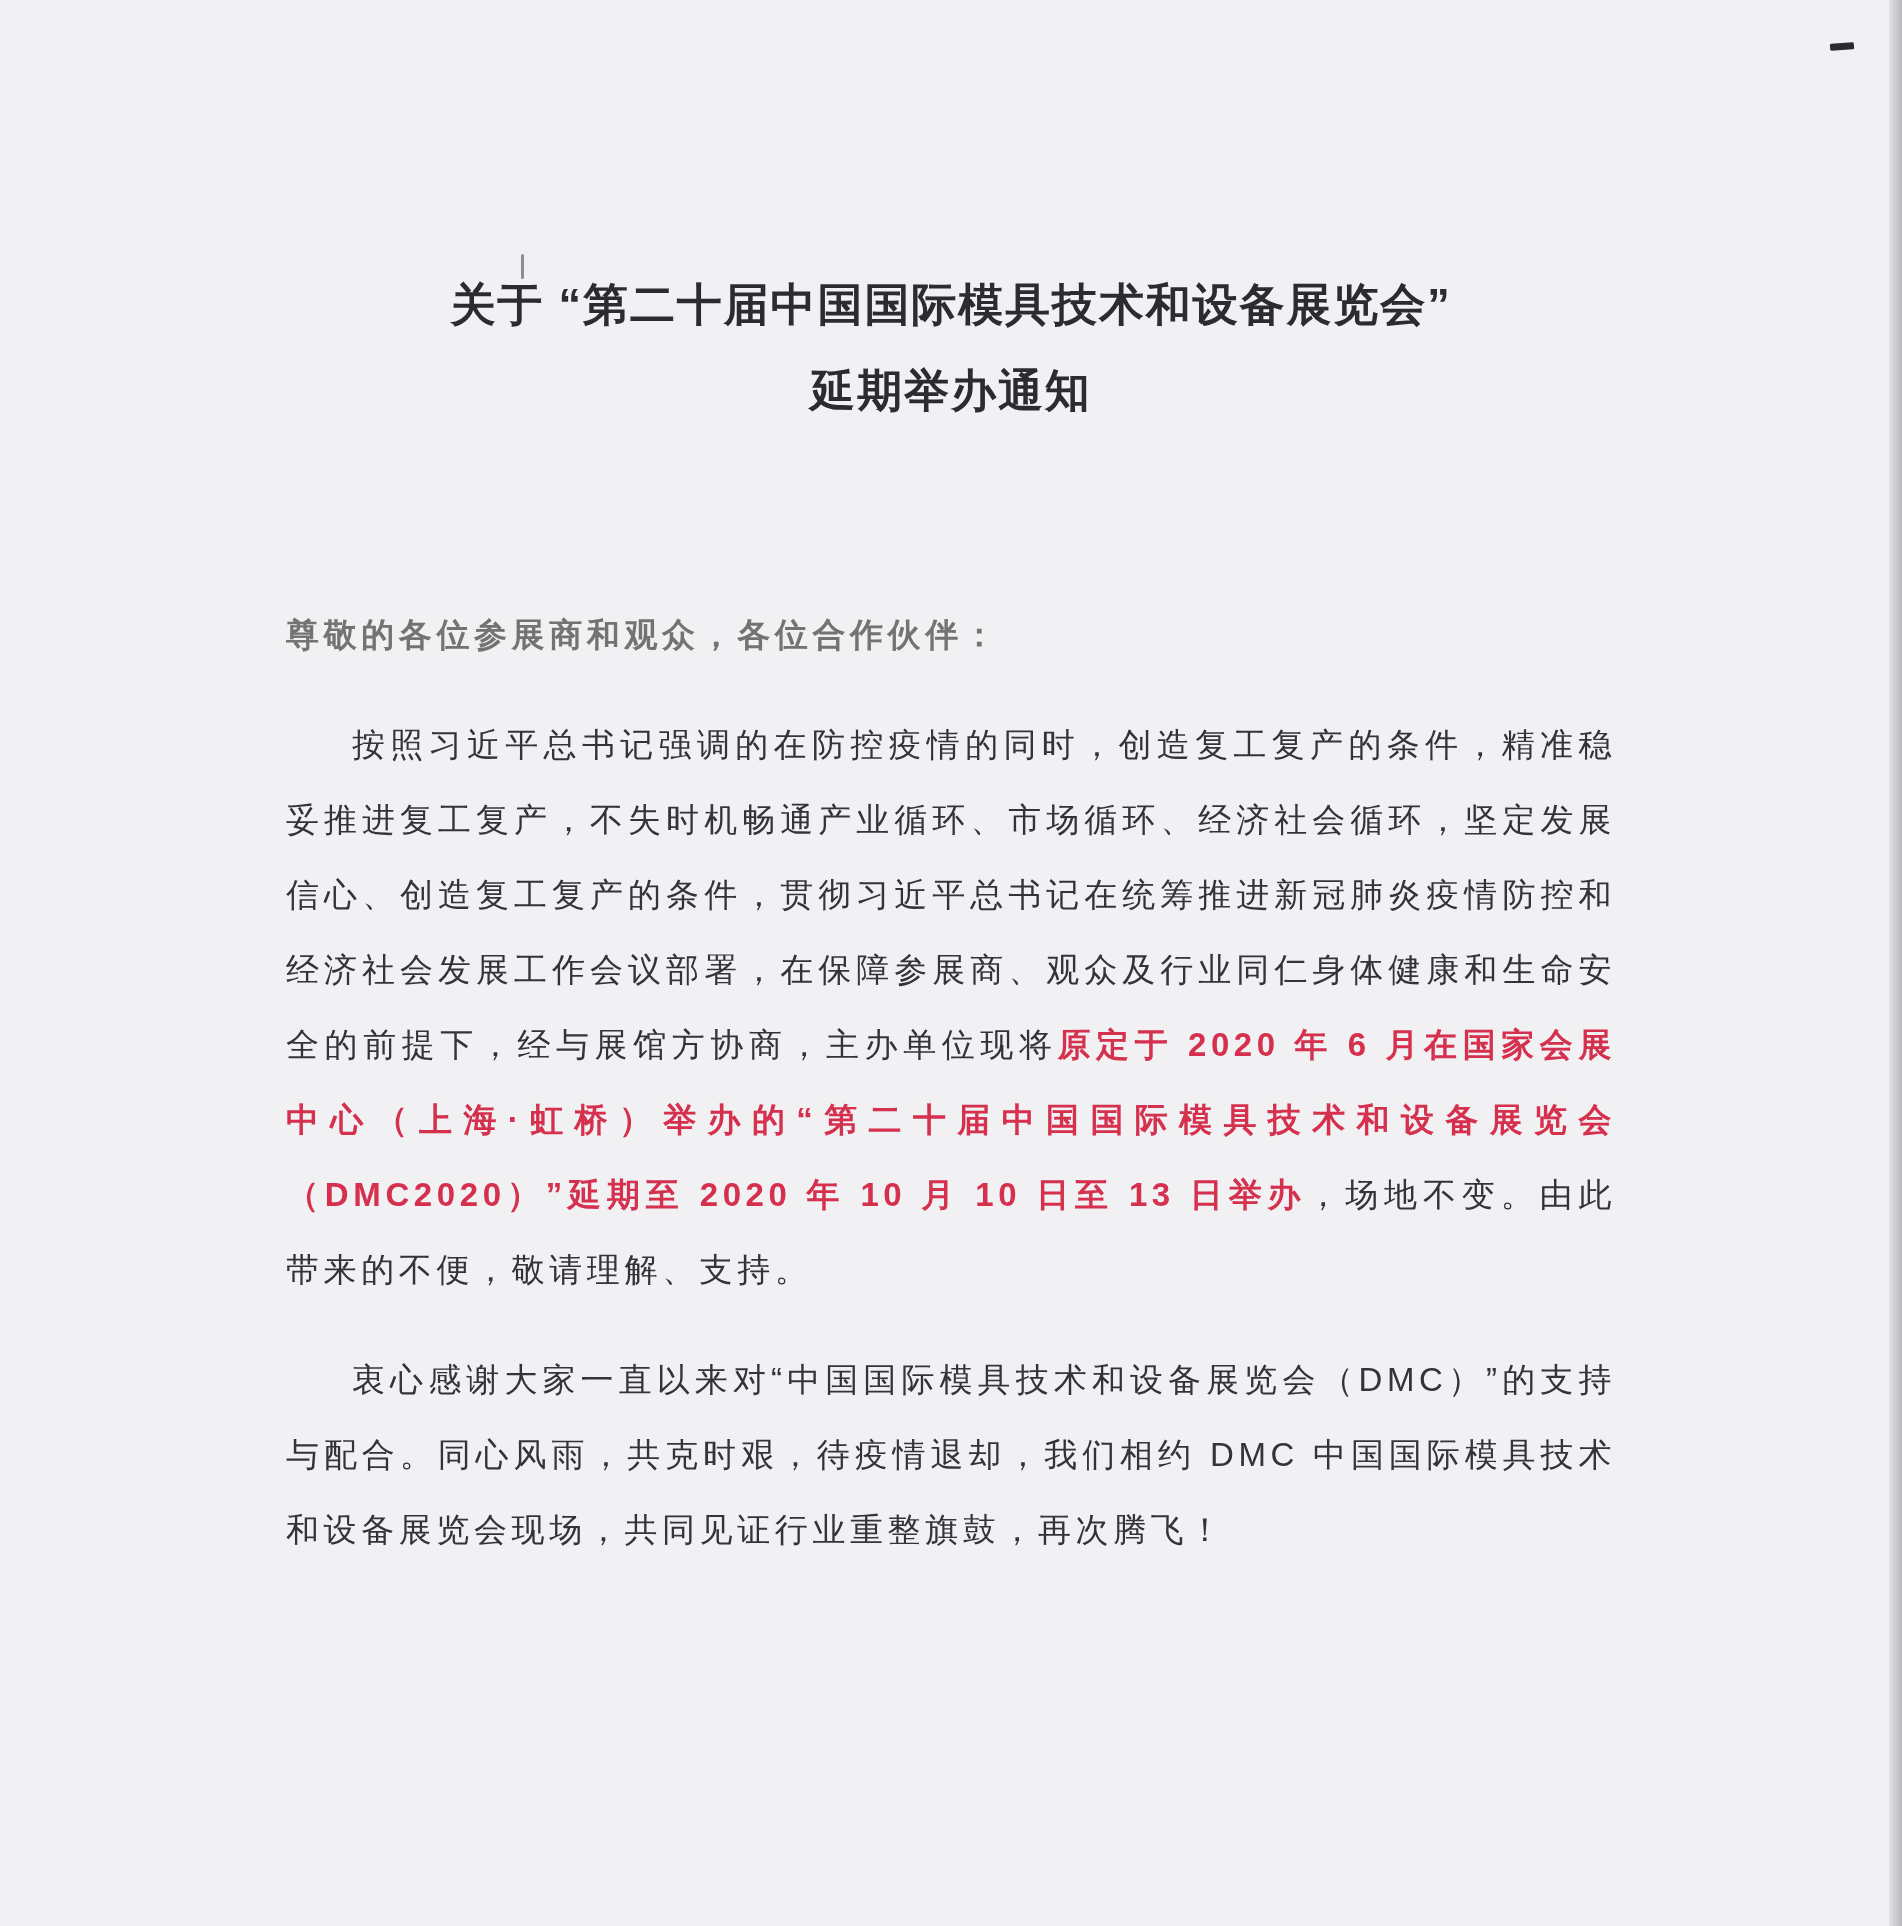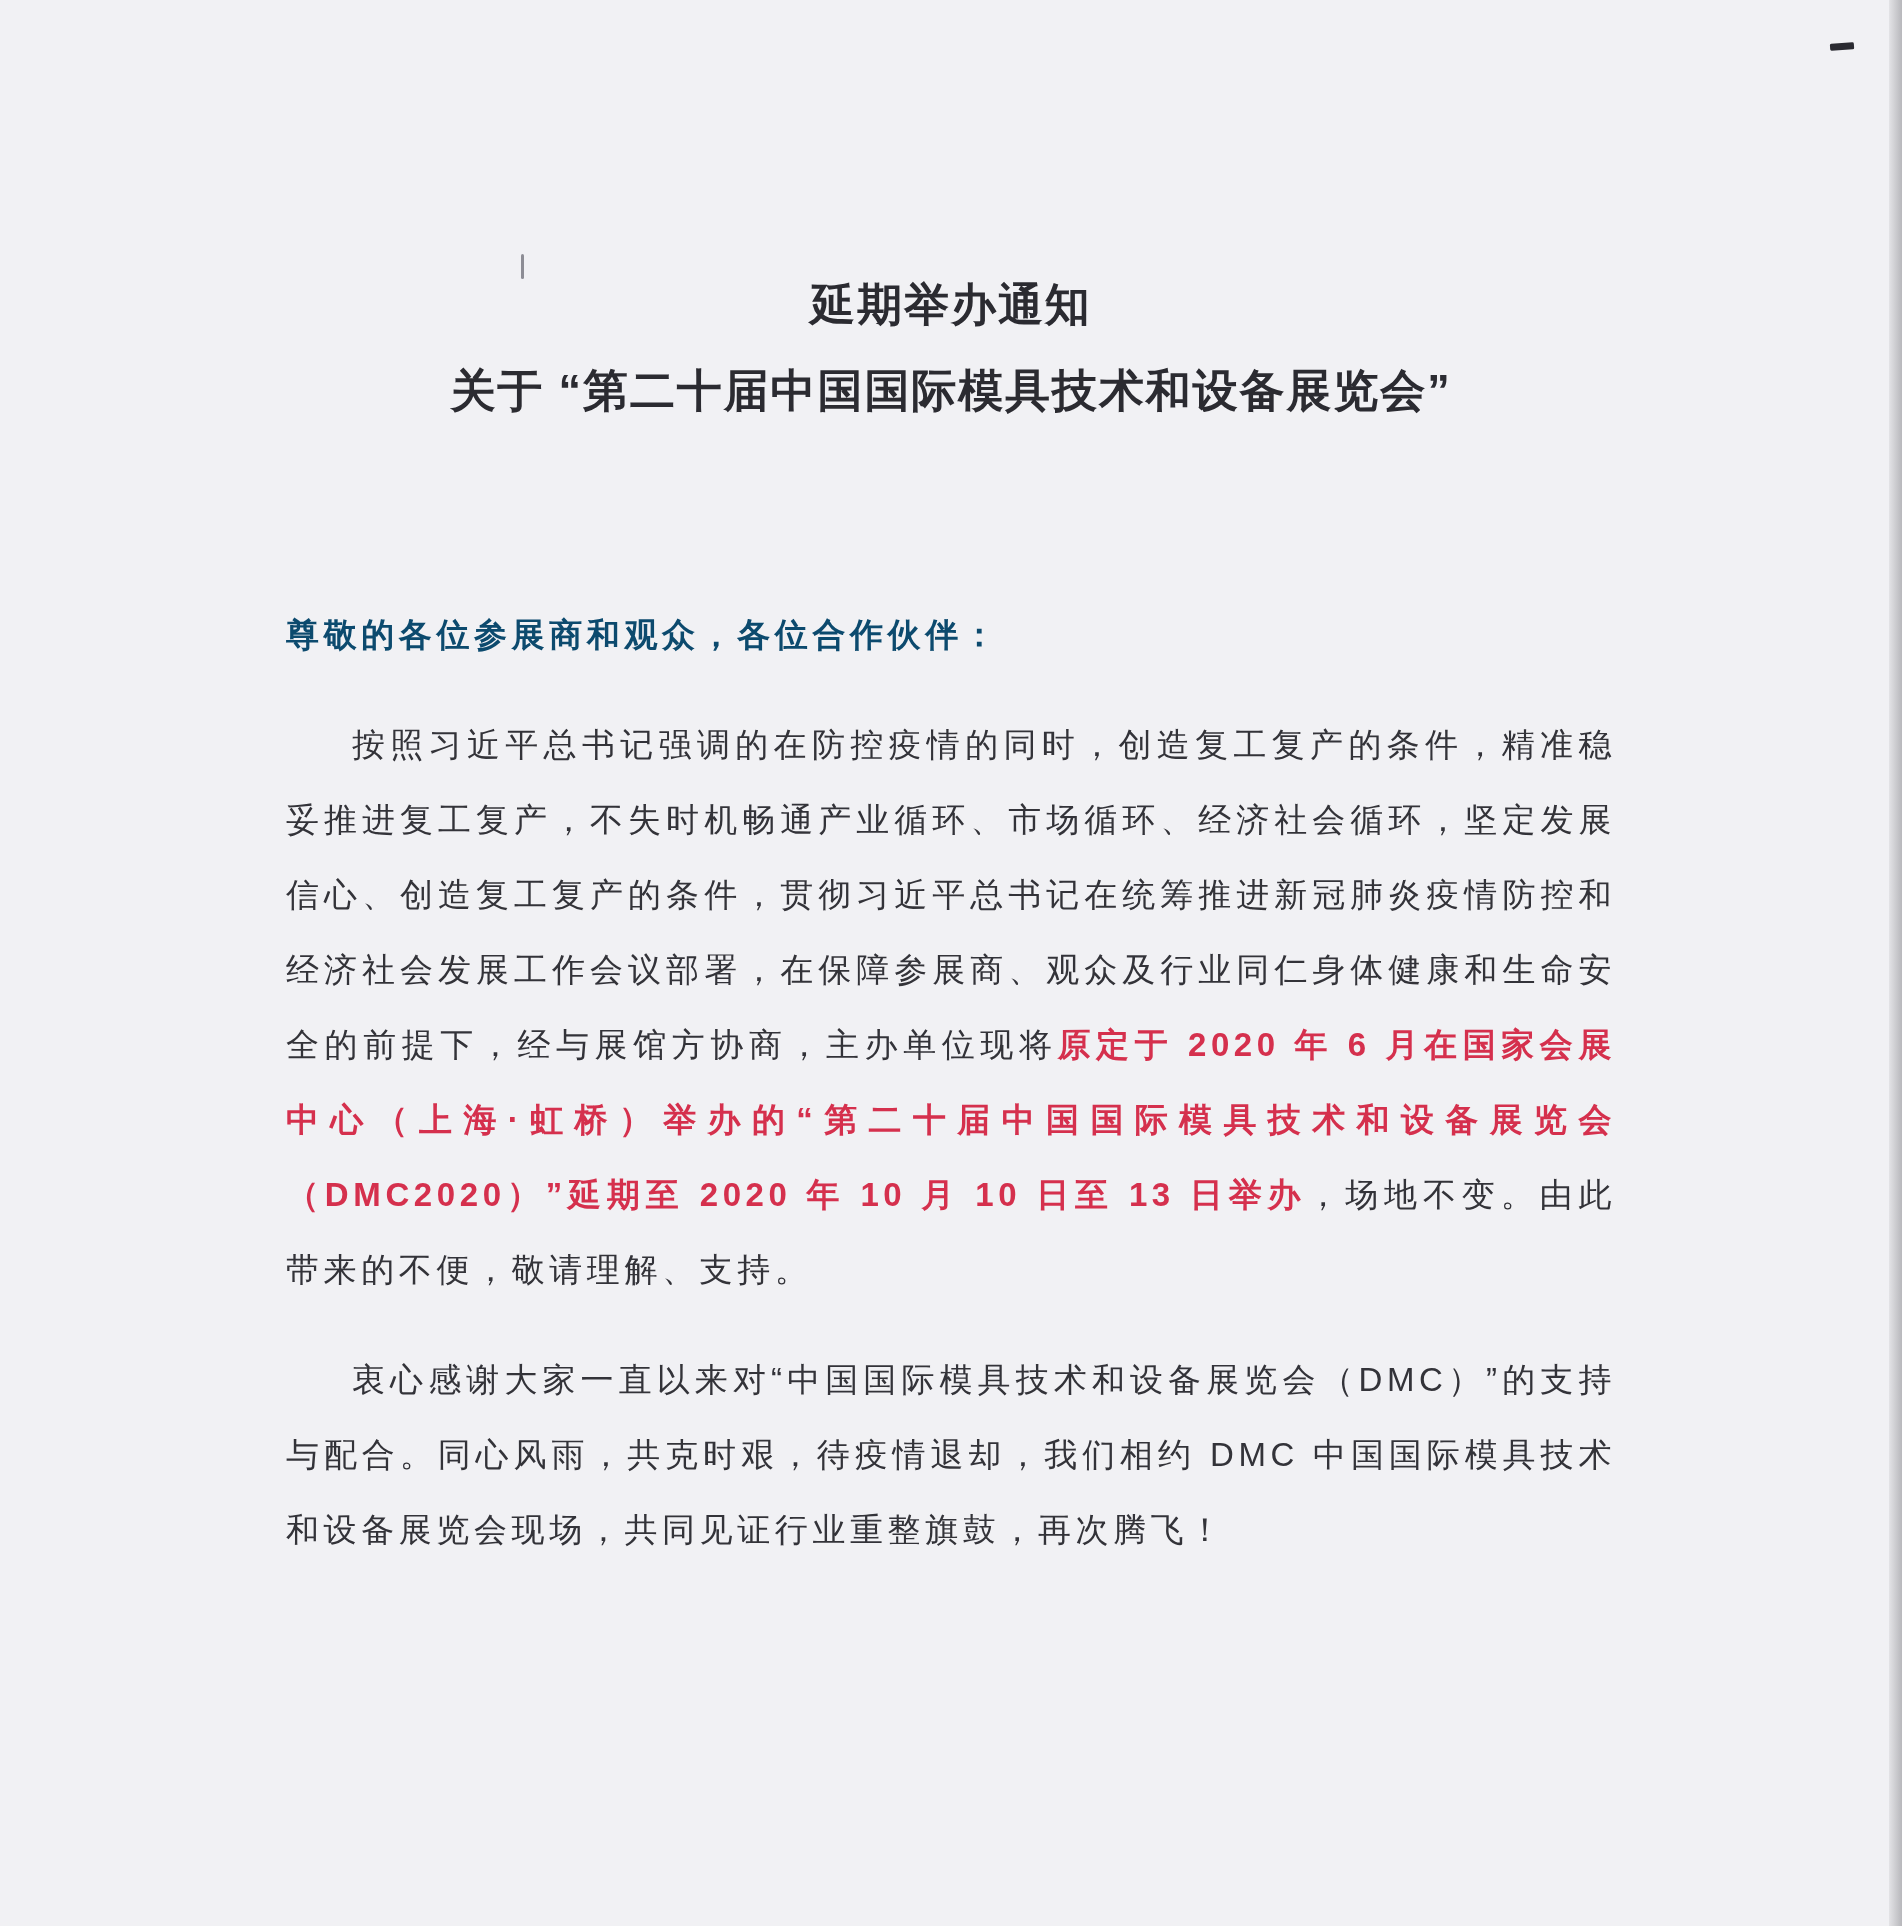--- a/index.html
+++ b/index.html
@@ -30,36 +30,36 @@
     text-align:center;font-weight:bold;font-size:45px;line-height:86px;
     letter-spacing:1.9px;color:#2b2b31;margin:0;
   }
   .title .tline{display:block;}
   
   .bodytext{
     position:absolute;left:286px;top:597px;width:1330px;
     font-size:33px;line-height:75px;letter-spacing:4.6px;
     text-align:justify;color:#333339;
   }
-  .greeting{font-weight:bold;margin:0 0 35px 0;color:#0c4a6e;}
+  .greeting{font-weight:bold;margin:0 0 35px 0;color:#737373;}
   .para{margin:0 0 35px 0;text-indent:2em;}
   .red{color:#d5304d;font-weight:bold;}
 </style>
 </head>
 <body>
 
 <div class="page">
 
   <div class="edge-strip"></div>
   <div class="artifact-dash"></div>
   <div class="artifact-tick"></div>
 
   <h1 class="title">
+    <span class="tline">关于 “第二十届中国国际模具技术和设备展览会”</span>
     <span class="tline">延期举办通知</span>
-    <span class="tline">关于 “第二十届中国国际模具技术和设备展览会”</span>
   </h1>
 
   <div class="bodytext">
     <p class="greeting">尊敬的各位参展商和观众，各位合作伙伴：</p>
     <p class="para"><span>按照习近平总书记强调的在防控疫情的同时，创造复工复产的条件，精准稳妥推进复工复产，不失时机畅通产业循环、市场循环、经济社会循环，坚定发展信心、创造复工复产的条件，贯彻习近平总书记在统筹推进新冠肺炎疫情防控和经济社会发展工作会议部署，在保障参展商、观众及行业同仁身体健康和生命安全的前提下，经与展馆方协商，主办单位现将</span><span class="red">原定于 2020 年 6 月在国家会展中心（上海·虹桥）举办的“第二十届中国国际模具技术和设备展览会（DMC2020）”延期至 2020 年 10 月 10 日至 13 日举办</span><span>，场地不变。由此带来的不便，敬请理解、支持。</span></p>
     <p class="para">衷心感谢大家一直以来对“中国国际模具技术和设备展览会（DMC）”的支持与配合。同心风雨，共克时艰，待疫情退却，我们相约 DMC 中国国际模具技术和设备展览会现场，共同见证行业重整旗鼓，再次腾飞！</p>
   </div>
 
 </div>
 

